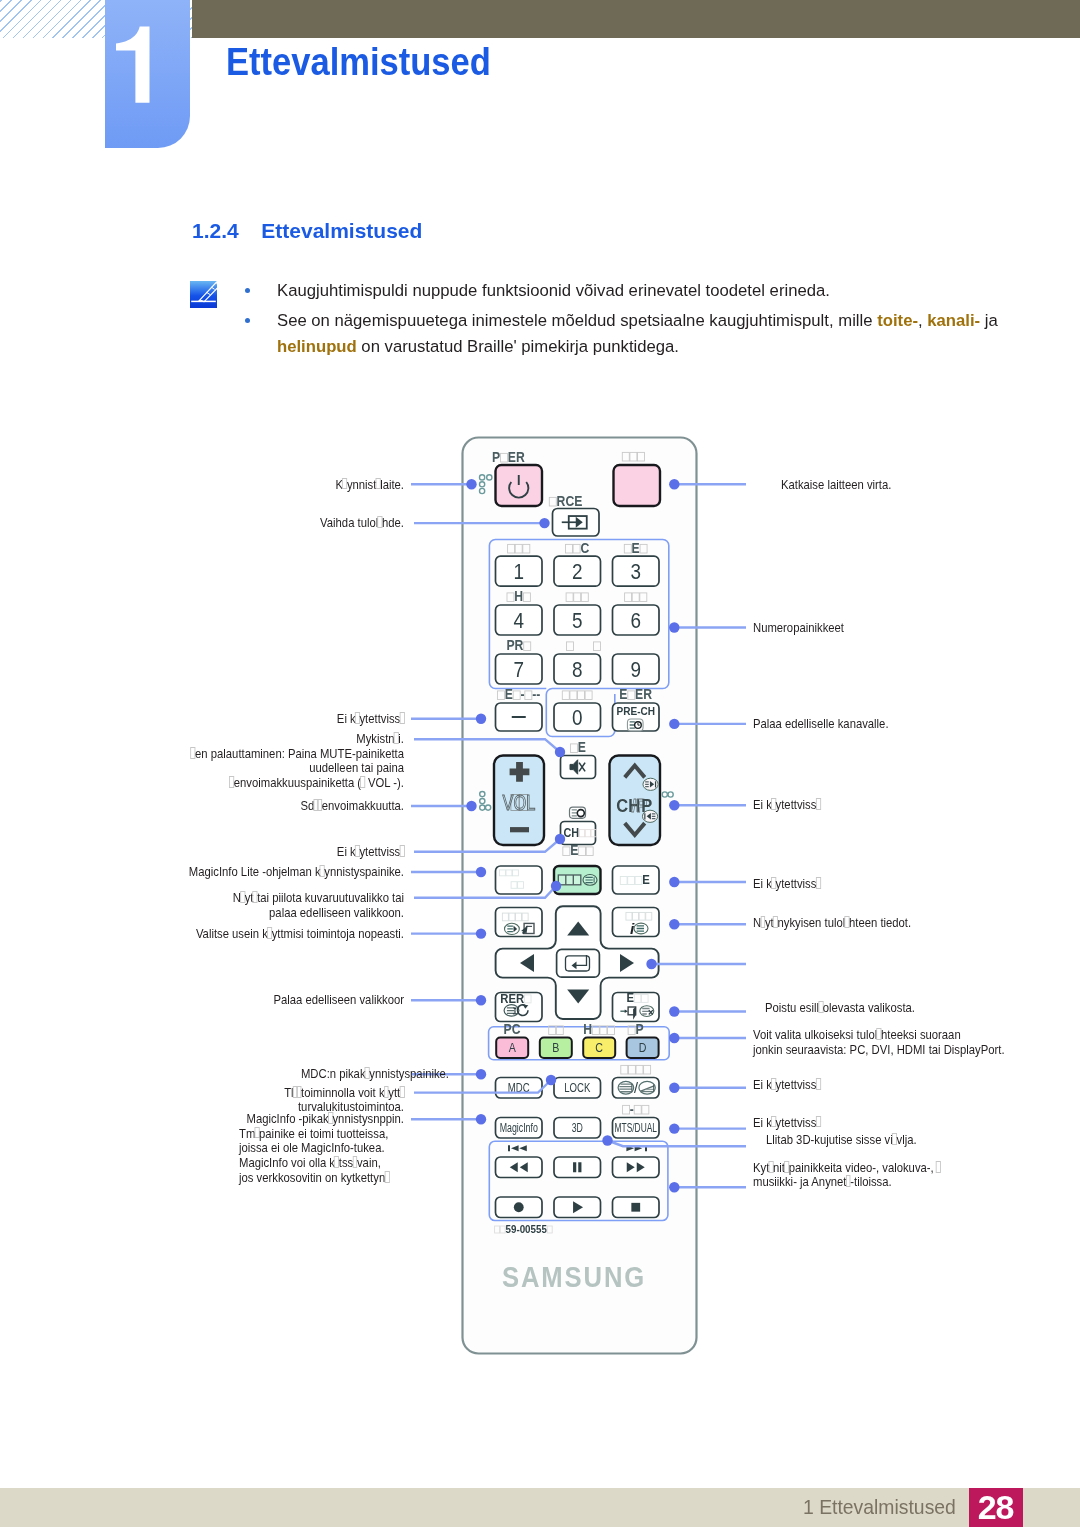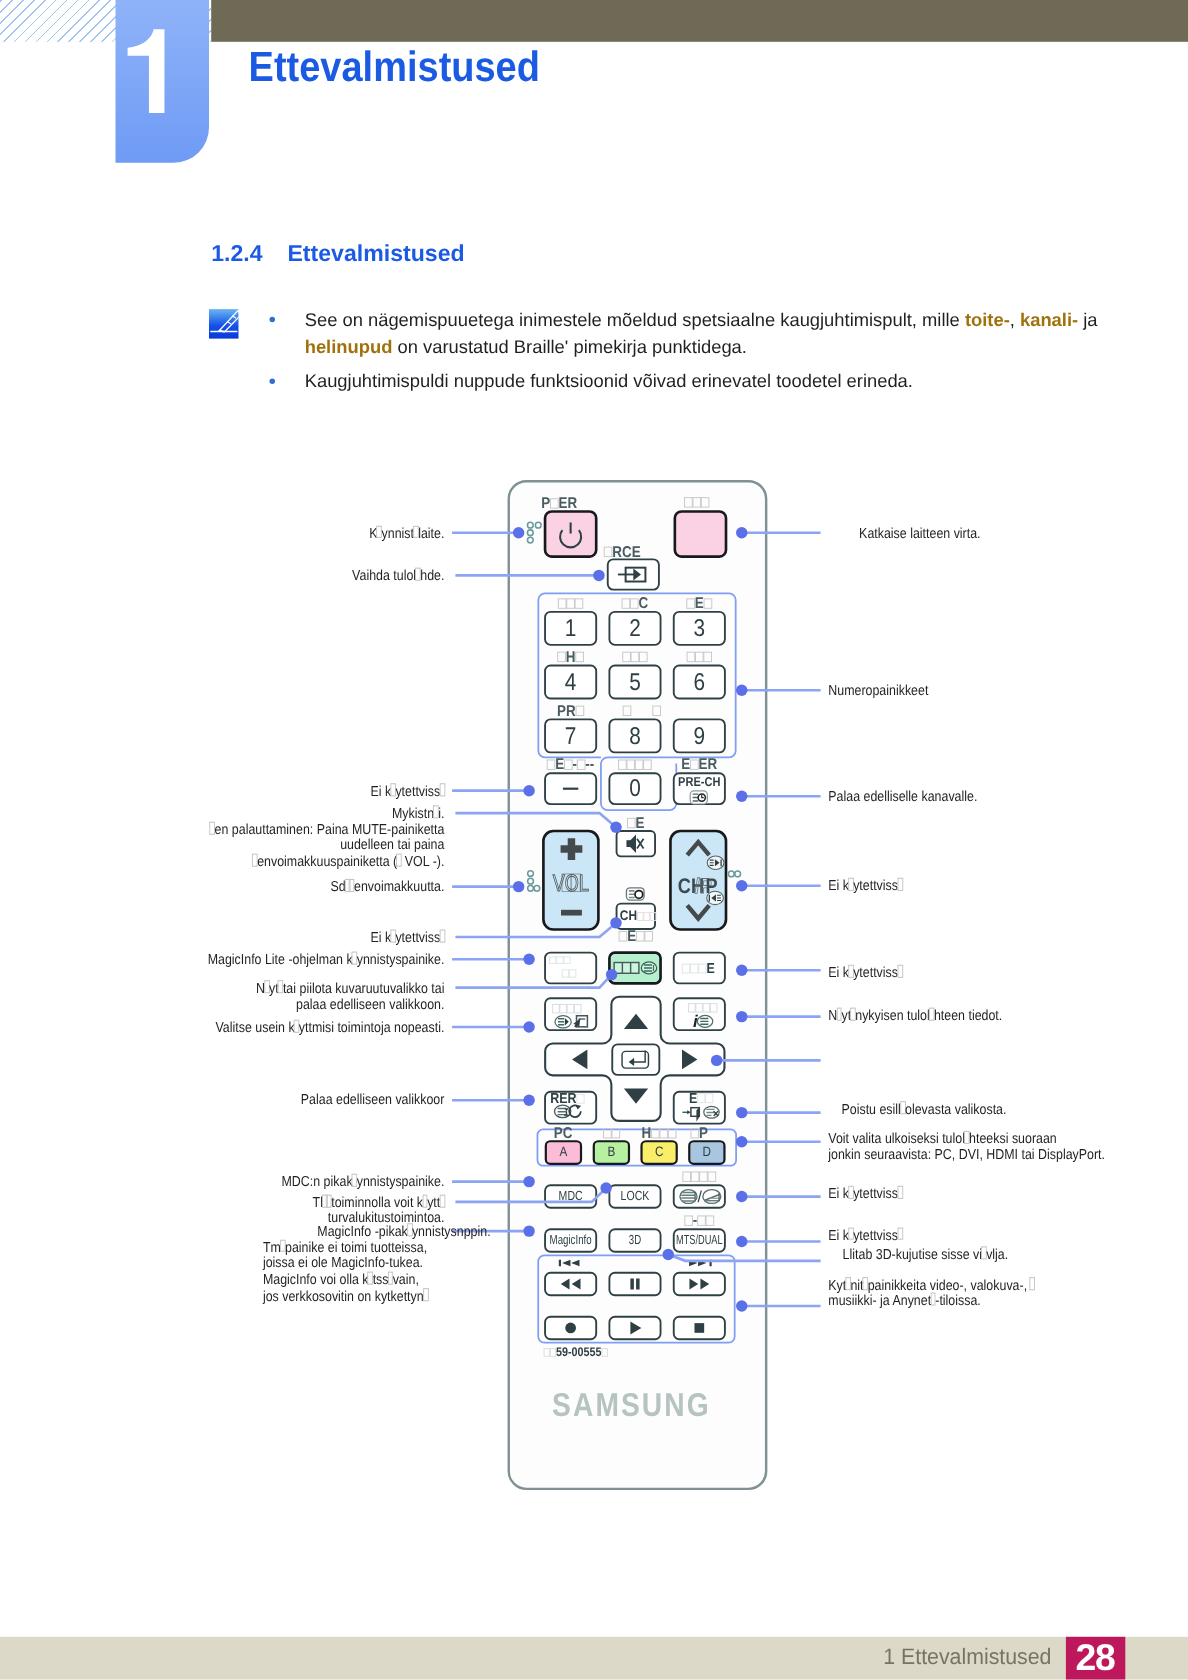--- a/index.html
+++ b/index.html
@@ -61,22 +61,22 @@
     </linearGradient>
       </defs>
     <rect x="0" y="0" width="27" height="27" fill="url(#ng)"></rect>
     <path d="M1.2 20.4 L25.8 20.4" stroke="#fff" stroke-width="1.5" fill="none"></path>
     <path d="M9.0 19.9 L26.5 1.2 L28.5 5.8 L14.2 20.6 Z" fill="none" stroke="#ffffff" stroke-width="1.2"></path>
     <path d="M10.0 18.9 L13.2 20.3" stroke="#fff" stroke-width="1.0"></path>
     <path d="M16.5 11.3 L20.1 13.6" stroke="#fff" stroke-width="1.0"></path>
     <path d="M21.1 6.0 L24.6 8.3" stroke="#fff" stroke-width="1.0"></path>
   </svg>
   <div class="bullets">
+    <div class="bul"><span class="dot"></span><span>Kaugjuhtimispuldi nuppude funktsioonid võivad erinevatel toodetel erineda.</span></div>
     <div class="bul"><span class="dot"></span><span>See on nägemispuuetega inimestele mõeldud spetsiaalne kaugjuhtimispult, mille </span><span class="hl">toite-</span><span>, </span><span class="hl">kanali-</span><span> ja </span><span class="hl">helinupud</span><span> on varustatud Braille' pimekirja punktidega.</span></div>
-    <div class="bul"><span class="dot"></span><span>Kaugjuhtimispuldi nuppude funktsioonid võivad erinevatel toodetel erineda.</span></div>
   </div>
   <svg id="remote" viewBox="0 0 1080 1527">
     <g id="remote-body">
       <rect x="462.5" y="437.5" width="234" height="916" rx="16" fill="#fdfdfd" stroke="#7f9193" stroke-width="2.2"></rect>
     </g>
     <g id="remote-buttons">
         <path d="M614.8 694.0 V730.5 A6 6 0 0 1 608.8 736.5 H552.3 A6 6 0 0 1 546.3 730.5 V694.5 A6 6 0 0 1 552.3 688.5 H662.8 A6 6 0 0 0 668.8 682.5 V545.5 A6 6 0 0 0 662.8 539.5 H495.4 A6 6 0 0 0 489.4 545.5 V682.5 A6 6 0 0 0 495.4 688.5 H546.3" fill="none" stroke="#7f9ef5" stroke-width="1.6"></path>
         <path d="M488.6 1031.8 A5 5 0 0 1 493.6 1026.8 H664.2 A5 5 0 0 1 669.2 1031.8 V1054.7 A5 5 0 0 1 664.2 1059.7 H493.6 A5 5 0 0 1 488.6 1054.7 Z" fill="none" stroke="#7f9ef5" stroke-width="1.6"></path>
         <path d="M489.3 1146.8 A5.5 5.5 0 0 1 494.8 1141.3 H662.4 A5.5 5.5 0 0 1 667.9 1146.8 V1215.0 A5.5 5.5 0 0 1 662.4 1220.5 H494.8 A5.5 5.5 0 0 1 489.3 1215.0 Z" fill="none" stroke="#7f9ef5" stroke-width="1.6"></path>
         <g>
@@ -620,28 +620,28 @@
       <div class="ann l" style="top: 890.8px; left: 0px; width: 404px;">
         <div>N<i class="mg"></i>yt<i class="mg"></i>tai piilota kuvaruutuvalikko tai</div>
         <div>palaa edelliseen valikkoon.</div>
       </div>
       <div class="ann l" style="top: 926.6px; left: 0px; width: 404px;">
         <div>Valitse usein k<i class="mg"></i>yttmisi toimintoja nopeasti.</div>
       </div>
       <div class="ann l" style="top: 993px; left: 0px; width: 404px;">
         <div>Palaa edelliseen valikkoor</div>
       </div>
-      <div class="ann l" style="top: 1067.2px; left: 0px; width: 404px;">
+      <div class="ann l" style="top: 1067.2px; left: 0px; width: 404px; padding-left: 45px;">
         <div>MDC:n pikak<i class="mg"></i>ynnistyspainike.</div>
       </div>
       <div class="ann l" style="top: 1085.6px; left: 0px; width: 404px;">
         <div>Tl<i class="mg"></i><i class="mg"></i>toiminnolla voit k<i class="mg"></i>ytt<i class="mg"></i></div>
         <div>turvalukitustoimintoa.</div>
       </div>
-      <div class="ann l" style="top: 1112.2px; left: 0px; width: 404px; margin-left: 42px;">
+      <div class="ann l" style="top: 1112.2px; left: 0px; width: 404px;">
         <div>MagicInfo -pikak<i class="mg"></i>ynnistysnppin.</div>
       </div>
       <div class="ann r" style="top: 1126.5px; left: 239px;">
         <div>Tm<i class="mg"></i>painike ei toimi tuotteissa,</div>
         <div>joissa ei ole MagicInfo-tukea.</div>
         <div>MagicInfo voi olla k<i class="mg"></i>tss<i class="mg"></i>vain,</div>
         <div>jos verkkosovitin on kytkettyn<i class="mg"></i></div>
       </div>
       <div class="ann r" style="top: 477.5px; left: 781px;">
         <div>Katkaise laitteen virta.</div>

